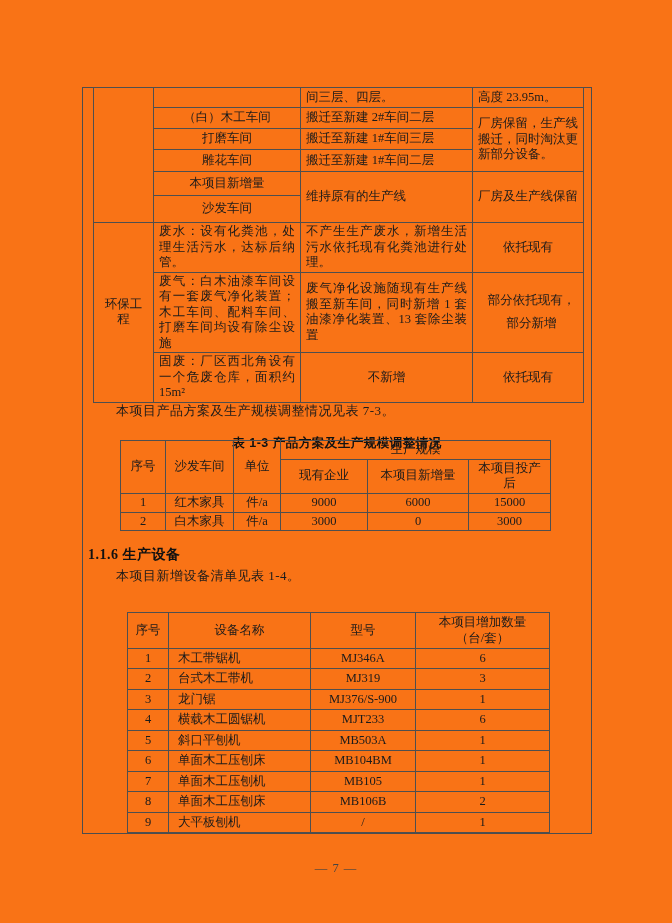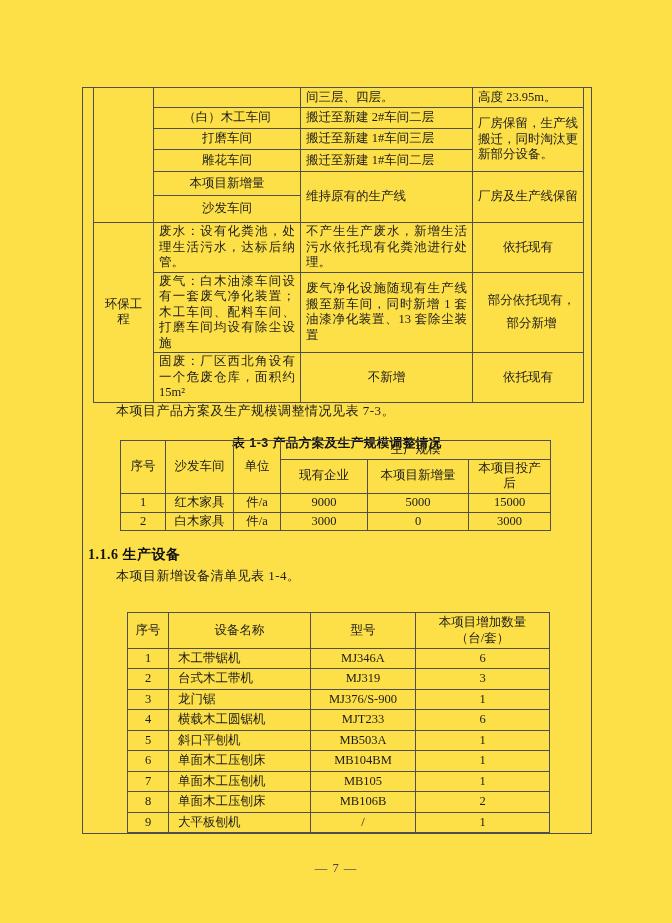--- a/index.html
+++ b/index.html
@@ -1,18 +1,18 @@
 <!DOCTYPE html>
 <html><head>
 <meta charset="utf-8">
 <style>
   * { margin:0; padding:0; box-sizing:border-box; }
   html,body { background:#ffffff; }
   .page {
-    position:relative; width:672px; height:923px; background:#fde047;
+    position:relative; width:672px; height:923px; background:#f97316;
     font-family:"Liberation Serif","DejaVu Serif",serif; color:#1b1b1b;
     overflow:hidden;
   }
   .frame {
     position:absolute; left:82px; top:87px; width:510px; height:747px;
     border:1px solid #4d4d4d;
   }
   table { border-collapse:collapse; table-layout:fixed; }
   td, th {
     border:1px solid #4f4f4f; font-weight:normal;
@@ -126,21 +126,21 @@
     <tr style="height:20px">
       <th>现有企业</th>
       <th>本项目新增量</th>
       <th>本项目投产后</th>
     </tr>
     <tr style="height:19px">
       <td>1</td>
       <td>红木家具</td>
       <td>件/a</td>
       <td>9000</td>
-      <td>5000</td>
+      <td>6000</td>
       <td>15000</td>
     </tr>
     <tr style="height:18px">
       <td>2</td>
       <td>白木家具</td>
       <td>件/a</td>
       <td>3000</td>
       <td>0</td>
       <td>3000</td>
     </tr>

